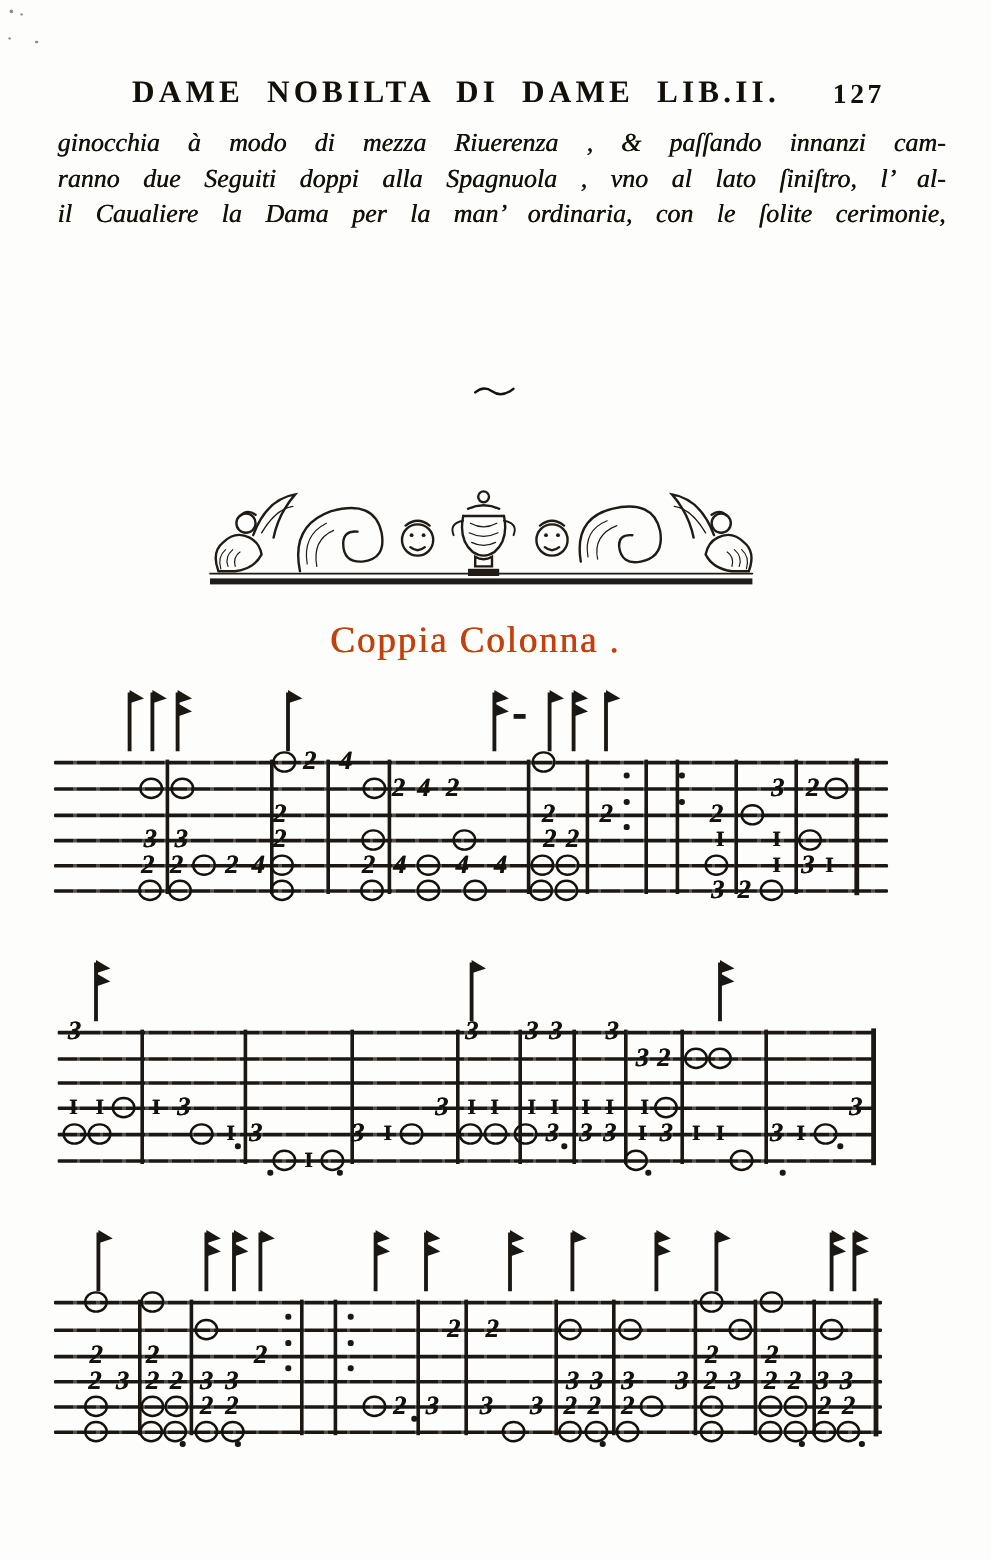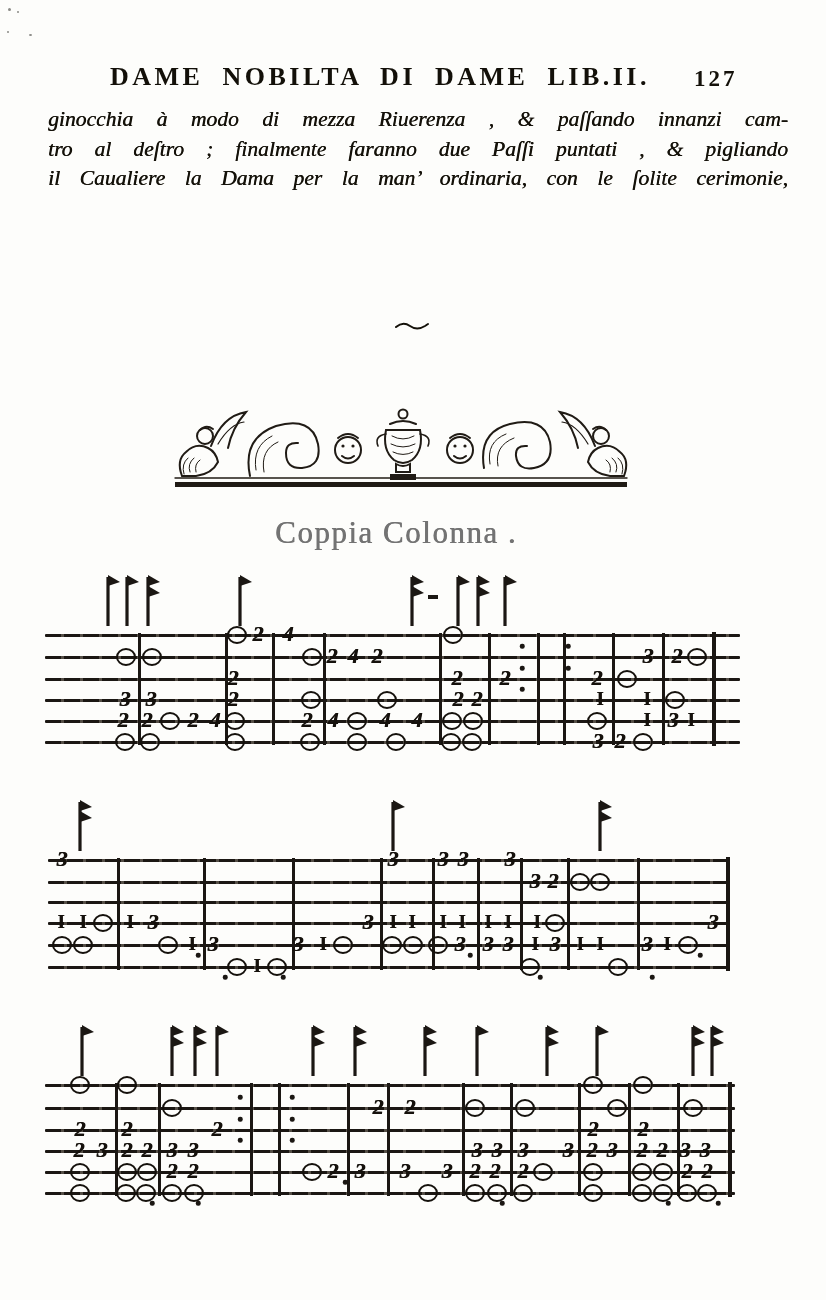--- a/index.html
+++ b/index.html
@@ -22,21 +22,21 @@
     position:absolute;left:48px;top:105px;width:740px;
     font-style:italic;font-size:21.6px;color:#141109;
     text-shadow:0.4px 0 0 currentColor;
   }
   .tline{height:29.5px;line-height:29.5px;text-align:justify;text-align-last:justify;}
   .tline.last{text-align-last:left;}
   .sonata-swash{position:absolute;left:395px;top:320px;}
   .ornament{position:absolute;left:172px;top:398px;}
   .section-title{
     position:absolute;top:515px;left:0;width:792px;text-align:center;
-    font-size:31px;letter-spacing:1.5px;color:#737373;
+    font-size:31px;letter-spacing:1.5px;color:#c2410c;
     text-shadow:0.5px 0 0 currentColor;
   }
   .staff-line{
     position:absolute;height:3px;border-radius:1px;
     background:repeating-linear-gradient(90deg,#1b1713 0 16px,#544e46 16px 19px);
   }
   .barline{position:absolute;width:2.6px;background:#1b1713;}
   .barline.final{width:3.6px;}
   .tab-num{
     position:absolute;transform:translate(-50%,-54%);
@@ -58,21 +58,21 @@
 <div class="speck" style="left:8px;top:8px;width:3px;height:3px;"></div>
 <div class="speck" style="left:17px;top:11px;width:2px;height:2px;"></div>
 <div class="speck" style="left:7px;top:31px;width:2px;height:2px;"></div>
 <div class="speck" style="left:29px;top:34px;width:3px;height:2px;"></div>
 
 <div class="header-title">DAME NOBILTA DI DAME LIB.II.</div>
 <div class="page-number">127</div>
 
 <div class="body-text" id="paragraph">
     <div class="tline">ginocchia à modo di mezza Riuerenza , &amp; paſſando innanzi cam-</div>
-    <div class="tline">tro al deſtro ; finalmente faranno due Paſſi puntati , &amp; pigliando</div>
+    <div class="tline">ranno due Seguiti doppi alla Spagnuola , vno al lato ſiniſtro, l’ al-</div>
     <div class="tline">il Caualiere la Dama per la man’ ordinaria, con le ſolite cerimonie,</div>
   </div>
 
 <svg class="sonata-swash" width="34" height="12" viewBox="0 0 34 12">
   <path d="M1,7 Q8,1 15,6 T30,6 L33,4" fill="none" stroke="#141109" stroke-width="2" stroke-linecap="round"></path>
 </svg>
 
 <svg class="ornament" width="462" height="96" viewBox="0 0 462 96">
   <g stroke="#201b15" fill="none" stroke-width="2" stroke-linecap="round">
 

